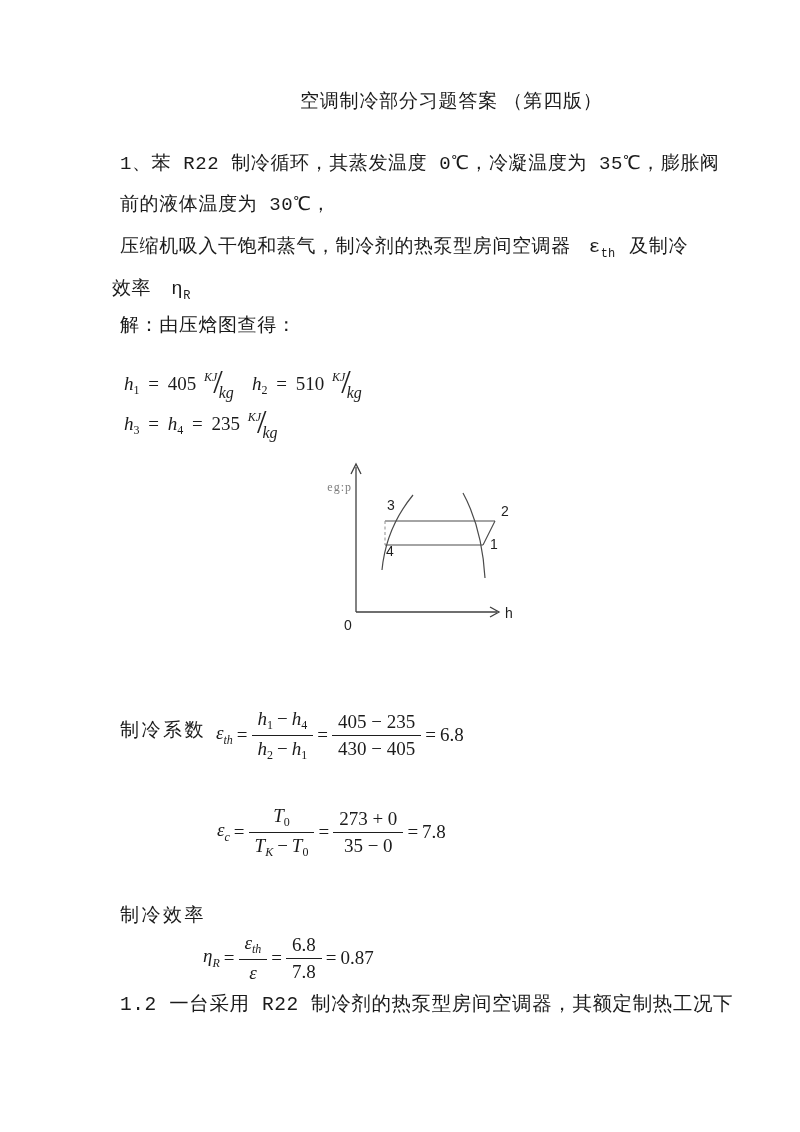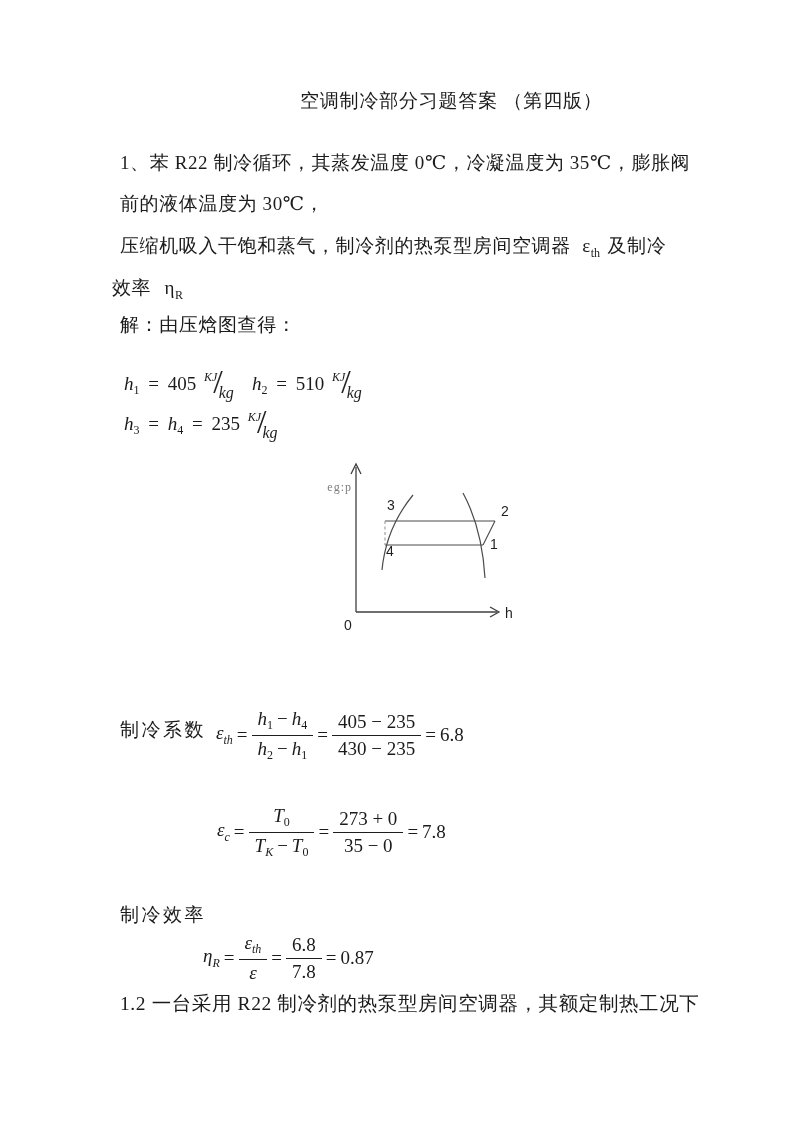--- a/index.html
+++ b/index.html
@@ -3,21 +3,21 @@
 <meta charset="utf-8">
 <style>
   * { margin:0; padding:0; box-sizing:border-box; }
   html,body { background:#ffffff; }
   body { width:800px; height:1132px; position:relative; overflow:hidden;
          font-family:"Liberation Serif","DejaVu Serif",serif; color:#1b1b1b; }
 
   .abs { position:absolute; }
 
   
-  .para { font-size:19px; letter-spacing:0.6px; white-space:nowrap; }
+  .para { font-size:19px; letter-spacing:0.6px; white-space:nowrap;font-family:Liberation Mono, monospace; }
 
   
   .title { font-size:19px; letter-spacing:0.8px; white-space:nowrap; }
 
   
   .mi  { font-style:italic; }
   .msub { font-size:12px; vertical-align:-5px; letter-spacing:0; }
   .msub-up { font-size:12px; vertical-align:-4px; }
   .op { padding:0 4px; }
 
@@ -117,21 +117,21 @@
 <div class="eqrow" style="left:216px; top:711px; height:48px;">
   <span><span class="mi">ε</span><span class="msub mi">th</span></span>
   <span class="op">=</span>
   <span class="vfrac">
     <span class="fnum"><span class="mi">h</span><span class="msub-up">1</span><span class="op">−</span><span class="mi">h</span><span class="msub-up">4</span></span>
     <span class="fden"><span class="mi">h</span><span class="msub-up">2</span><span class="op">−</span><span class="mi">h</span><span class="msub-up">1</span></span>
   </span>
   <span class="op">=</span>
   <span class="vfrac">
     <span class="fnum">405 − 235</span>
-    <span class="fden">430 − 235</span>
+    <span class="fden">430 − 405</span>
   </span>
   <span class="op">=</span>
   <span>6.8</span>
 </div>
 
 <div class="eqrow" style="left:217px; top:806px; height:52px;">
   <span><span class="mi">ε</span><span class="msub mi">c</span></span>
   <span class="op">=</span>
   <span class="vfrac">
     <span class="fnum"><span class="mi">T</span><span class="msub-up">0</span></span>

